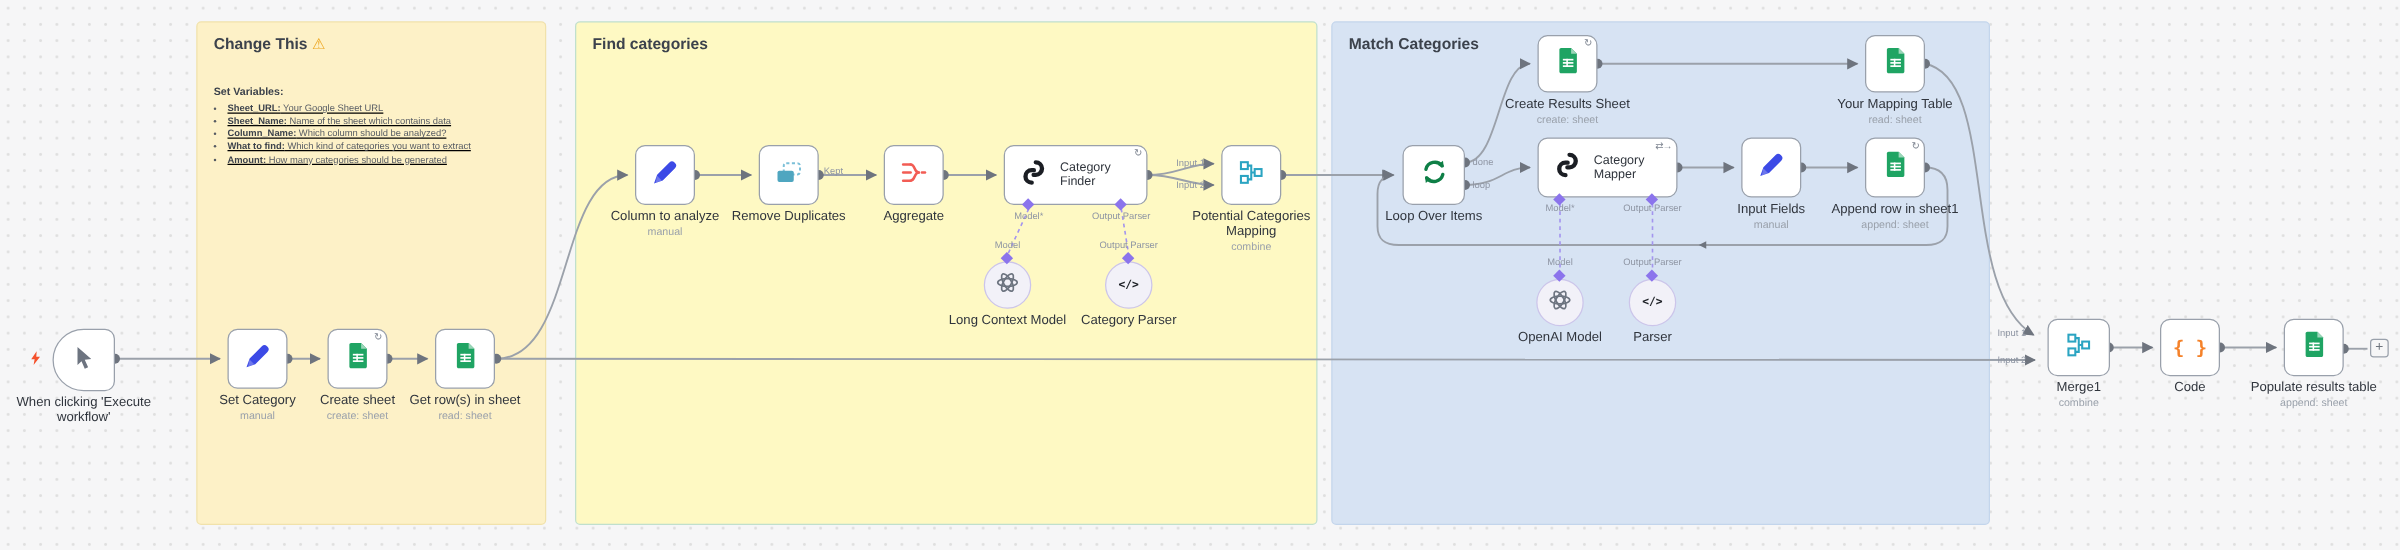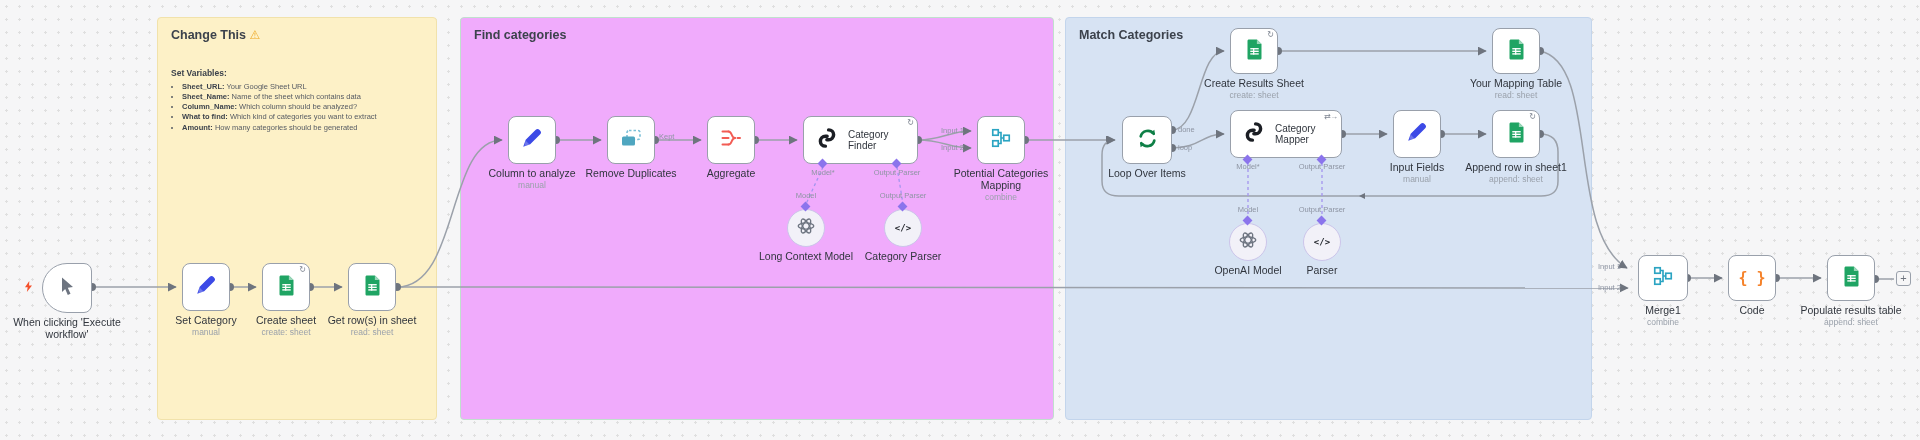--- a/index.html
+++ b/index.html
@@ -3,25 +3,25 @@
 <meta charset="utf-8">
 <style>
   html,body{margin:0;padding:0;}
   body{
     width:1920px;height:440px;position:relative;overflow:hidden;
     font-family:"Liberation Sans","DejaVu Sans",sans-serif;
     background:radial-gradient(circle,#dfdfdf 1px,transparent 1.2px) 0 0/13px 13px,#f6f6f7;
   }
   .sticky{position:absolute;border-radius:4px;z-index:1;border:1px solid transparent;}
   .sticky-yellow{left:157px;top:17px;width:278px;height:401px;background:#fdf1c7;border-color:#f1e2ab;}
-  .sticky-green{left:460px;top:17px;width:592px;height:401px;background:#f0abfc;border-color:#c0e0cd;}
+  .sticky-green{left:460px;top:17px;width:592px;height:401px;background:#fef9c3;border-color:#c0e0cd;}
   .sticky-blue{left:1065px;top:17px;width:525px;height:401px;background:#d7e3f3;border-color:#c3d5ec;}
   .sticky-title{font-weight:bold;font-size:12.5px;color:#3c424c;padding:10px 28px 0 13px;}
   .sticky-sub{font-weight:bold;font-size:8.5px;color:#3c424c;padding:26px 13px 0 13px;}
-  .sticky ul{margin:5px 0 0 0;padding:0 22px 0 24px;}
+  .sticky ul{margin:5px 0 0 0;padding:0 22px 0 24px;text-decoration:underline;}
   .sticky li{font-size:7.5px;color:#565b63;line-height:1.15;margin:0 0 1.5px 0;}
   .sticky li b{color:#3c424c;}
   svg.wires{position:absolute;left:0;top:0;z-index:2;}
   .node{position:absolute;background:#fff;border:1.5px solid #99a0ab;border-radius:8px;
     width:48px;height:48px;z-index:3;display:flex;align-items:center;justify-content:center;box-sizing:border-box;}
   .node.wide{width:115px;justify-content:flex-start;padding-left:10px;gap:8px;}
   .node.short{height:46px;}
   .node.trigger{width:50px;height:50px;border-radius:25px 8px 8px 25px;justify-content:center;}
   .innerlabel{font-size:10px;color:#30353d;line-height:1.1;font-weight:normal;}
   .badge{position:absolute;top:1px;right:4px;font-size:8px;color:#7e8591;letter-spacing:-1px;}

